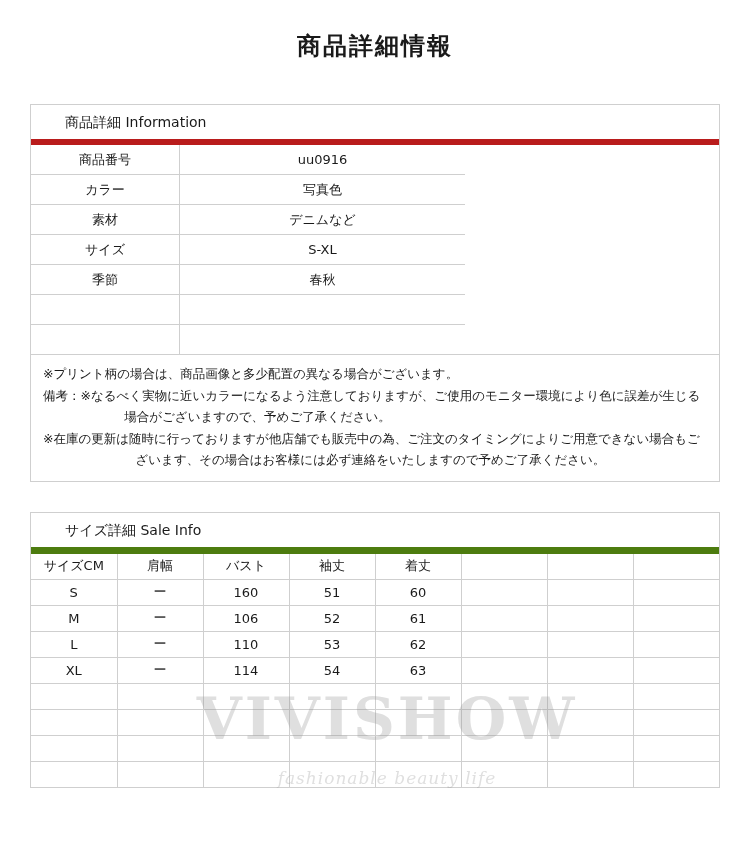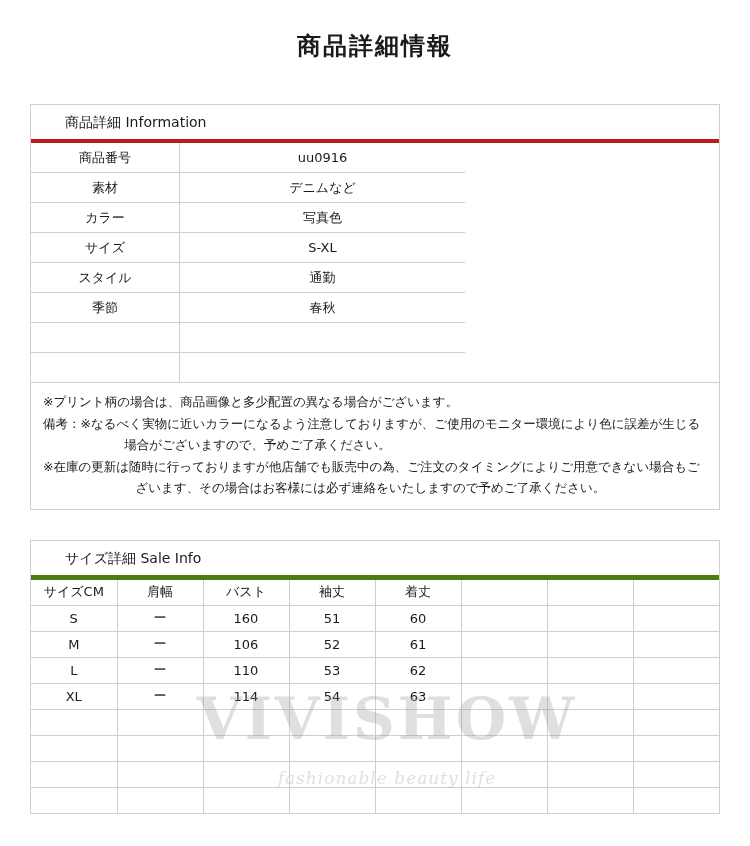--- a/index.html
+++ b/index.html
@@ -32,21 +32,21 @@
 
   
   .info-block {
     margin: 32px 30px 0 30px;
     border: 1px solid #cfcfcf;
     position: relative;
   }
   .info-header {
     height: 34px;
     line-height: 34px;
-    border-bottom: 4px solid #b91c1c;
+    border-bottom: 6px solid #b91c1c;
     padding-left: 34px;
     font-size: 14px;
   }
   .info-body {
     display: flex;
     align-items: flex-start;
   }
   table.info-table {
     border-collapse: collapse;
     width: 434px;
@@ -176,21 +176,21 @@
 
   
   .size-block {
     margin: 30px 30px 0 30px;
     border: 1px solid #cfcfcf;
     position: relative;
   }
   .size-header {
     height: 34px;
     line-height: 34px;
-    border-bottom: 5px solid #4d7c0f;
+    border-bottom: 7px solid #4d7c0f;
     padding-left: 34px;
     font-size: 14px;
   }
   table.size-table {
     border-collapse: collapse;
     width: 100%;
     table-layout: fixed;
   }
   table.size-table td {
     border-right: 1px solid #cfcfcf;
@@ -244,34 +244,30 @@
   <div class="info-block">
     <div class="info-header">商品詳細 Information</div>
     <div class="info-body">
       <table class="info-table">
         <tbody>
           <tr>
             <td class="label">商品番号</td>
             <td>uu0916</td>
           </tr>
           <tr>
+            <td class="label">カラー</td>
+            <td>写真色</td>
+          </tr>
+          <tr>
             <td class="label">素材</td>
             <td>デニムなど</td>
           </tr>
           <tr>
-            <td class="label">カラー</td>
-            <td>写真色</td>
-          </tr>
-          <tr>
             <td class="label">サイズ</td>
             <td>S-XL</td>
-          </tr>
-          <tr>
-            <td class="label">スタイル</td>
-            <td>通勤</td>
           </tr>
           <tr>
             <td class="label">季節</td>
             <td>春秋</td>
           </tr>
           <tr>
             <td class="label"></td>
             <td></td>
           </tr>
           <tr>

